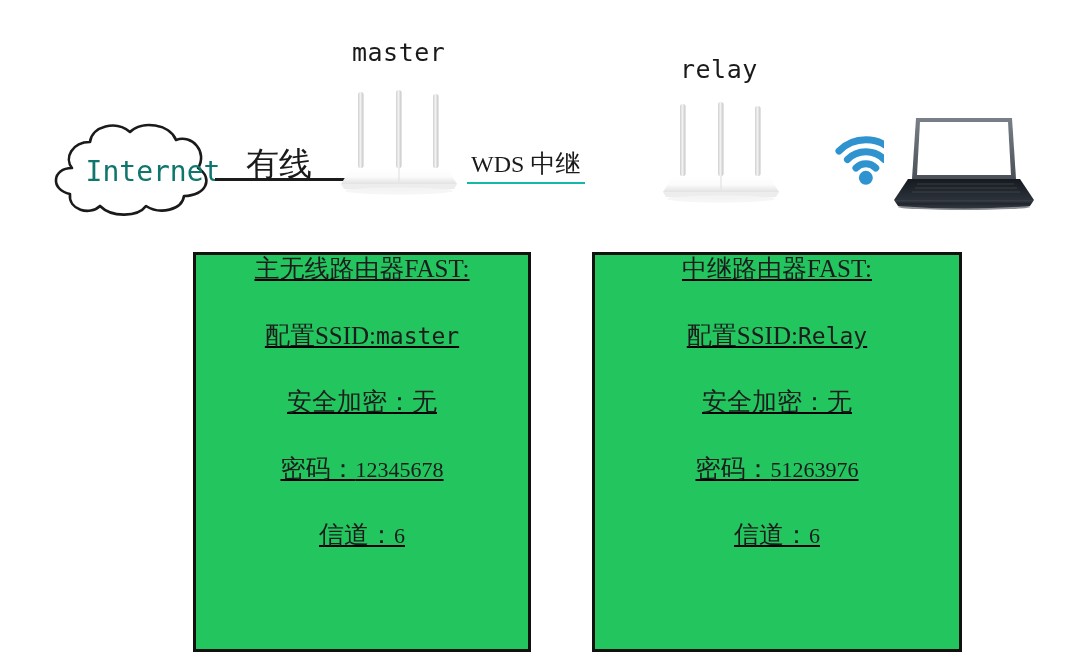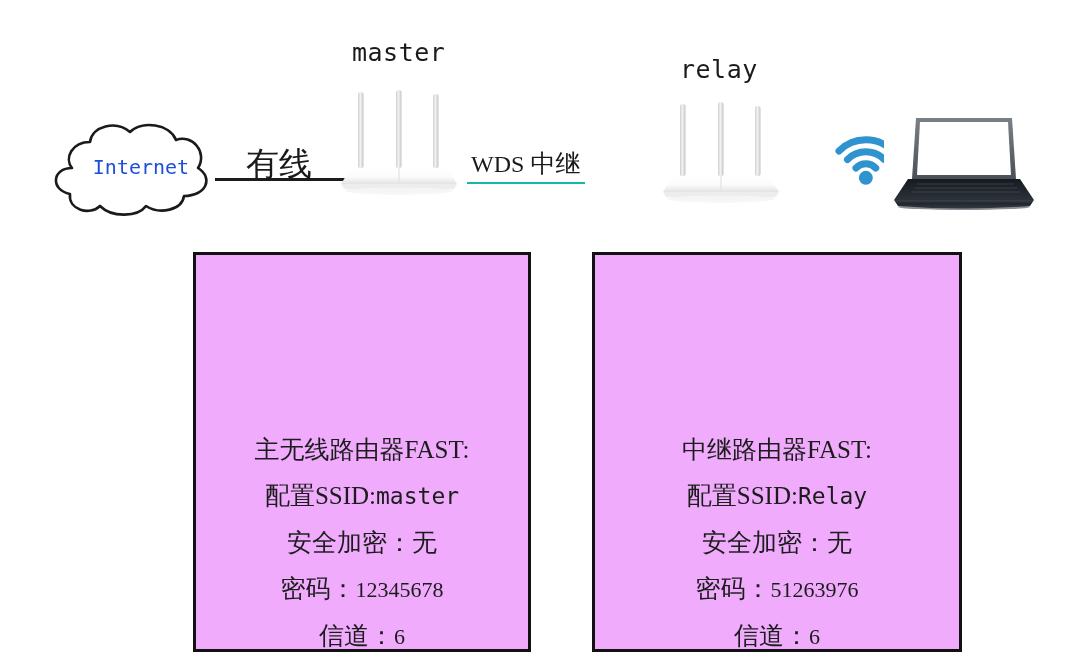--- a/index.html
+++ b/index.html
@@ -29,27 +29,27 @@
     color: #1a1a1a;
     letter-spacing: 0.5px;
     white-space: nowrap;
   }
 
   
   #cloud-group { left: 42px; top: 118px; width: 190px; height: 100px; }
   #cloud-group svg { display: block; }
   .cloud-text {
     position: absolute;
-    left: 4px; top: 0;
+    left: 16px; top: 0;
     width: 190px;
     text-align: center;
     padding-top: 37px;
     font-family: "DejaVu Sans Mono", "Liberation Mono", monospace;
-    font-size: 20px;
-    color: #1d4ed8;
+    font-size: 28px;
+    color: #0f766e;
     letter-spacing: 0px;
     pointer-events: none;
   }
 
   
   #wired-line {
     left: 215px;
     top: 178px;
     width: 140px;
     height: 3px;
@@ -86,41 +86,42 @@
 
   
   #wifi-icon { left: 818px; top: 130px; width: 66px; height: 66px; }
 
   
   #laptop { left: 890px; top: 112px; width: 148px; height: 100px; }
 
   
   .info-box {
     border: 3px solid #111111;
-    background: #f0abfc;
+    background: #22c55e;
     box-sizing: border-box;
     display: flex;
     flex-direction: column;
-    justify-content: flex-end;
+    justify-content: flex-start;
     align-items: center;
+    text-decoration: underline;
   }
   #box-master { left: 193px; top: 252px; width: 338px; height: 400px; }
   #box-relay  { left: 592px; top: 252px; width: 370px; height: 400px; }
 
   .info-line {
     font-family: "Liberation Serif", "DejaVu Serif", serif;
     font-size: 25px;
     color: #1c1c1c;
     text-align: center;
     line-height: 1.1;
     margin: 0;
     padding: 0;
     white-space: nowrap;
   }
-  .info-line + .info-line { margin-top: 19px; }
+  .info-line + .info-line { margin-top: 39px; }
   .info-line .mono {
     font-family: "DejaVu Sans Mono", "Liberation Mono", monospace;
     font-size: 23px;
   }
   .info-line .serif-num {
     font-family: "Liberation Serif", "DejaVu Serif", serif;
     font-size: 22px;
   }
 </style>
 </head>

